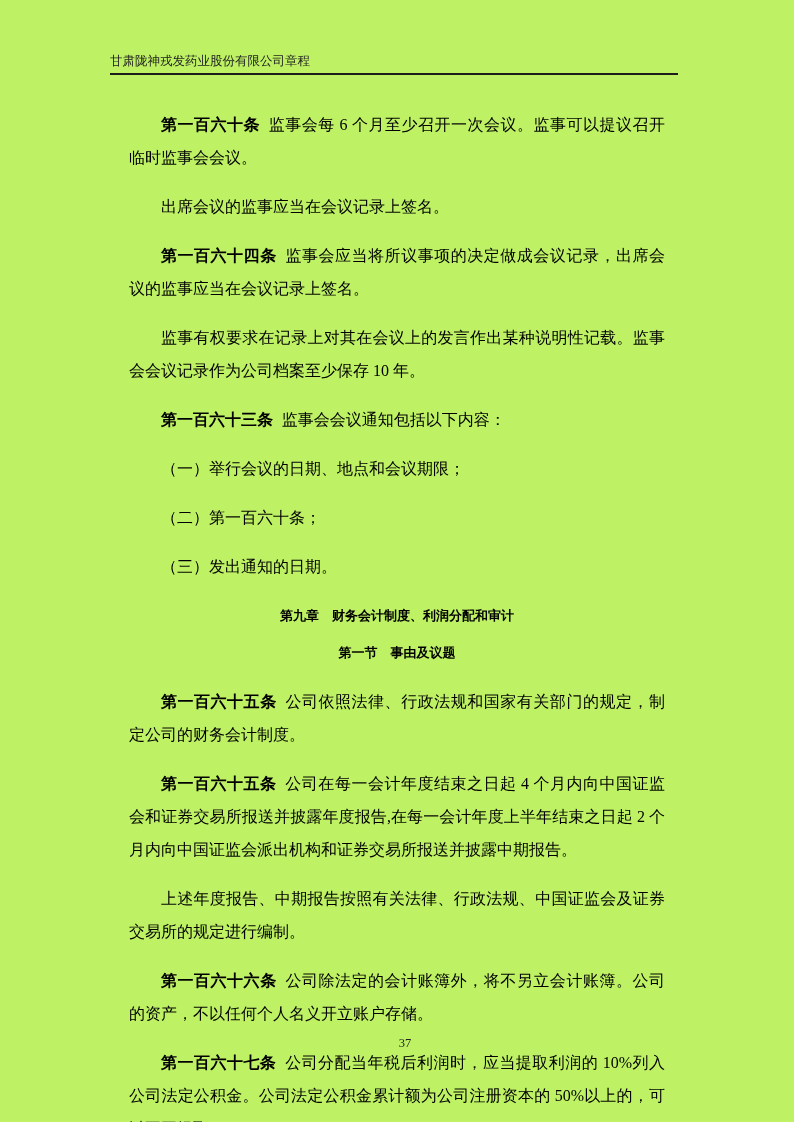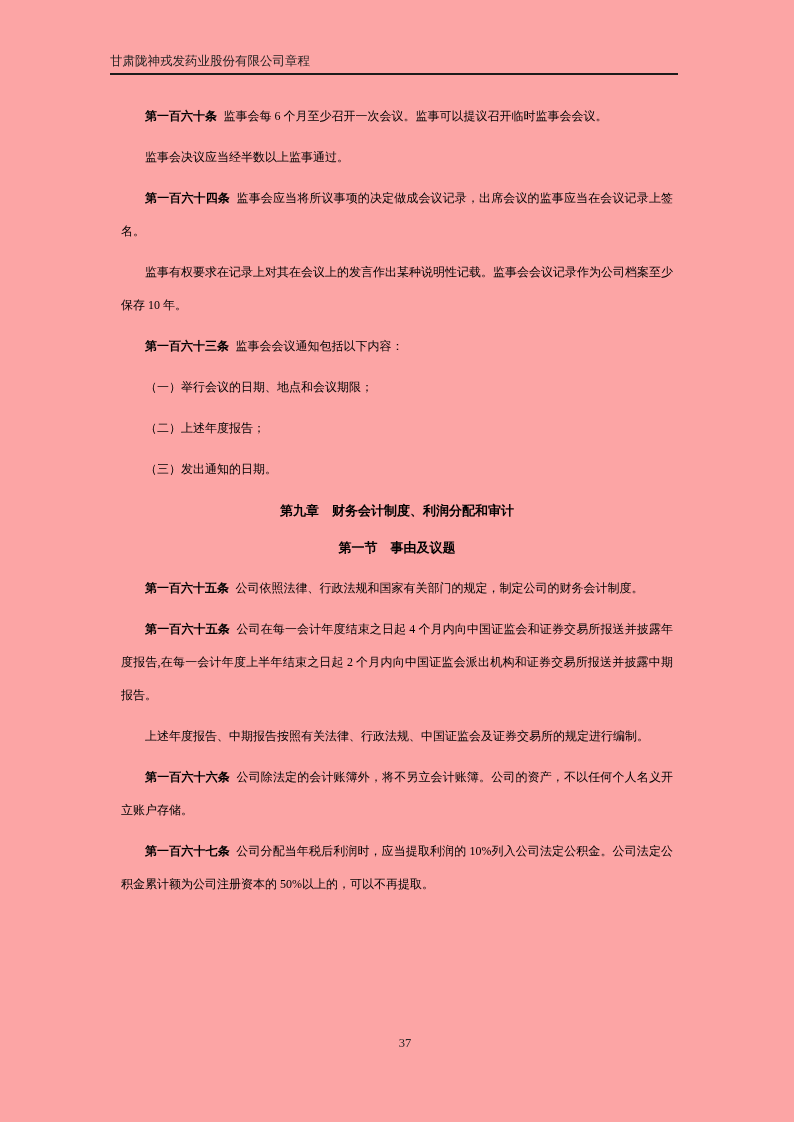--- a/index.html
+++ b/index.html
@@ -4,21 +4,21 @@
 <style>
   html, body {
     margin: 0;
     padding: 0;
     background: #ffffff;
   }
   .page {
     position: relative;
     width: 794px;
     height: 1122px;
-    background: #fca5a5;
+    background: #bef264;
     font-family: "Liberation Serif", "DejaVu Serif", serif;
     color: #000000;
     overflow: hidden;
   }
   .header {
     position: absolute;
     left: 110px;
     top: 52px;
     width: 568px;
     font-size: 12.5px;
@@ -27,22 +27,22 @@
     border-bottom: 2px solid #1c1c1c;
     padding-bottom: 3px;
   }
   .content {
     position: absolute;
     left: 113px;
     top: 92px;
     width: 568px;
   }
   .para {
-    margin: 8px;
-    font-size: 12px;
+    margin: 16px;
+    font-size: 16px;
     line-height: 33px;
     text-align: justify;
     text-indent: 2em;
   }
   .lead {
     font-weight: bold;
     margin-right: 0.55em;
   }
   .lead:empty { display: none; }
   .chapter, .section {
@@ -70,32 +70,32 @@
 <div class="page">
 
   <div class="header">
     <span>甘肃陇神戎发药业股份有限公司章程</span>
   </div>
 
   <div class="content">
 
     <p class="para"><b class="lead">第一百六十条</b><span>监事会每 6 个月至少召开一次会议。监事可以提议召开临时监事会会议。</span></p>
 
-    <p class="para"><span>监事会决议应当经半数以上监事通过。</span></p>
+    <p class="para"><span>出席会议的监事应当在会议记录上签名。</span></p>
 
 
     <p class="para"><b class="lead">第一百六十四条</b><span>监事会应当将所议事项的决定做成会议记录，出席会议的监事应当在会议记录上签名。</span></p>
 
     <p class="para"><span>监事有权要求在记录上对其在会议上的发言作出某种说明性记载。监事会会议记录作为公司档案至少保存 10 年。</span></p>
 
     <p class="para"><b class="lead">第一百六十三条</b><span>监事会会议通知包括以下内容：</span></p>
 
     <p class="para"><span>（一）举行会议的日期、地点和会议期限；</span></p>
 
-    <p class="para"><span>（二）上述年度报告；</span></p>
+    <p class="para"><span>（二）第一百六十条；</span></p>
 
     <p class="para"><span>（三）发出通知的日期。</span></p>
 
     <h2 class="chapter">第九章　财务会计制度、利润分配和审计</h2>
 
     <h3 class="section">第一节　事由及议题</h3>
 
     <p class="para"><b class="lead">第一百六十五条</b><span>公司依照法律、行政法规和国家有关部门的规定，制定公司的财务会计制度。</span></p>
 
     <p class="para"><b class="lead">第一百六十五条</b><span>公司在每一会计年度结束之日起 4 个月内向中国证监会和证券交易所报送并披露年度报告,在每一会计年度上半年结束之日起 2 个月内向中国证监会派出机构和证券交易所报送并披露中期报告。</span></p>

